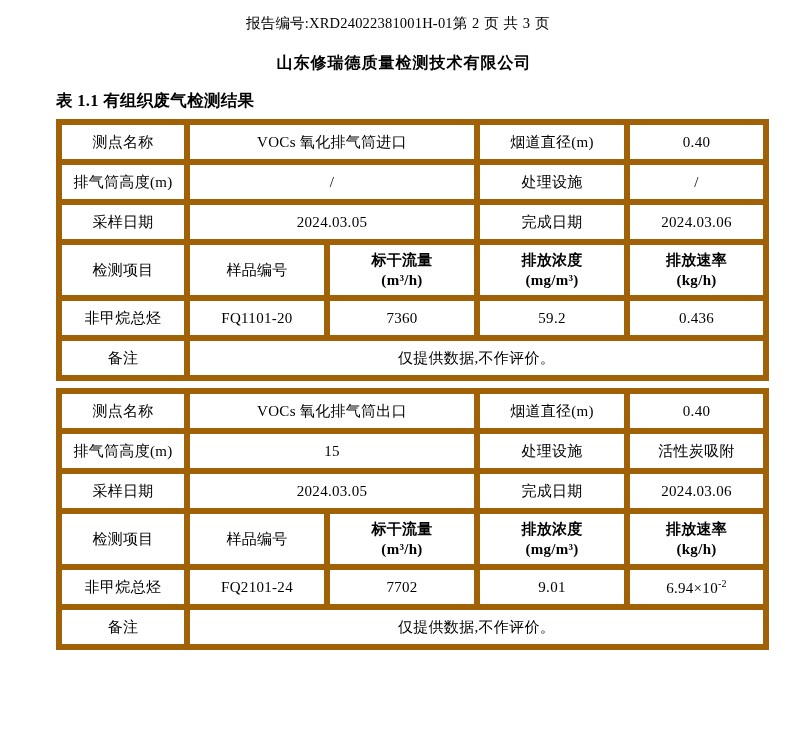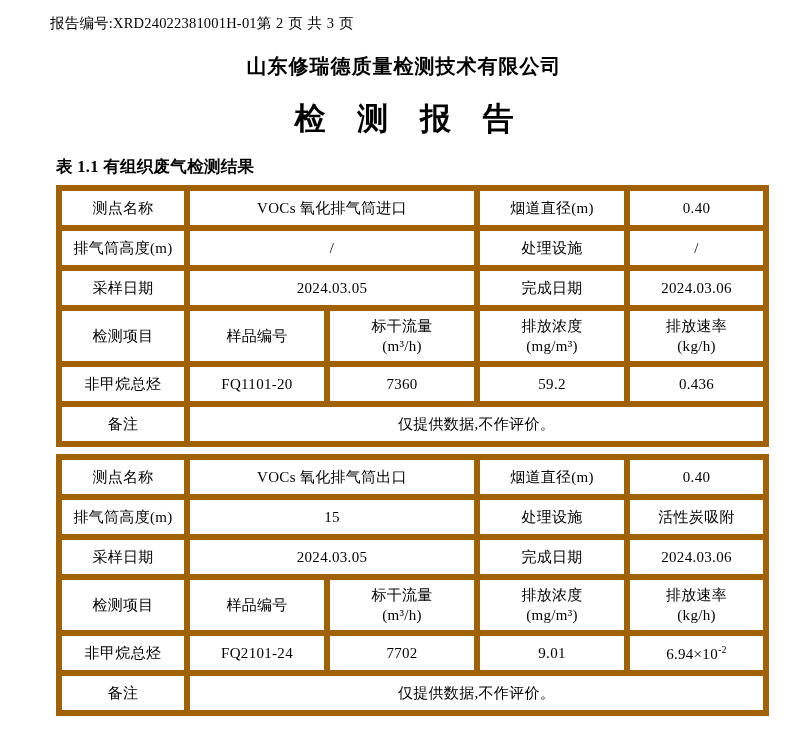--- a/index.html
+++ b/index.html
@@ -18,36 +18,36 @@
   .page {
     width: 800px;
     height: 730px;
     box-sizing: border-box;
     padding: 10px 40px 0 48px;
     position: relative;
   }
   
   .header-row {
     display: flex;
-    justify-content: flex-start;
+    justify-content: center;
     align-items: baseline;
     font-size: 14.5px;
     padding: 4px 2px 0 2px;
   }
   .header-left {
     letter-spacing: 0.2px;
   }
   .header-right {
     letter-spacing: 0.6px;
     padding-right: 12px;
   }
   
   .company {
     text-align: center;
-    font-size: 20px;
+    font-size: 16px;
     font-weight: bold;
     margin-top: 20px;
     letter-spacing: 1px;
   }
   .report-title {
     text-align: center;
     font-size: 31px;
     font-weight: bold;
     letter-spacing: 12px;
     margin-top: 18px;
@@ -87,35 +87,35 @@
   table.rpt td.tall {
     height: 46px;
     line-height: 1.35;
   }
   .sup {
     font-size: 10px;
     vertical-align: super;
   }
   .two-line {
     line-height: 1.35;
+    font-weight: bold;
   }
 </style>
 </head>
 <body>
 
 <div class="page">
 
   <div class="header-row">
     <div class="header-left">报告编号:XRD24022381001H-01</div>
     <div class="header-right">第 2 页 共 3 页</div>
   </div>
 
   <div class="company">山东修瑞德质量检测技术有限公司</div>
 
-  <div class="report-title">检 测 报 告</div>
 
 
   <div class="table-caption">表 1.1 有组织废气检测结果</div>
 
   <table class="rpt">
     <colgroup>
       <col style="width:128px">
       <col style="width:140px">
       <col style="width:150px">
       <col style="width:150px">

